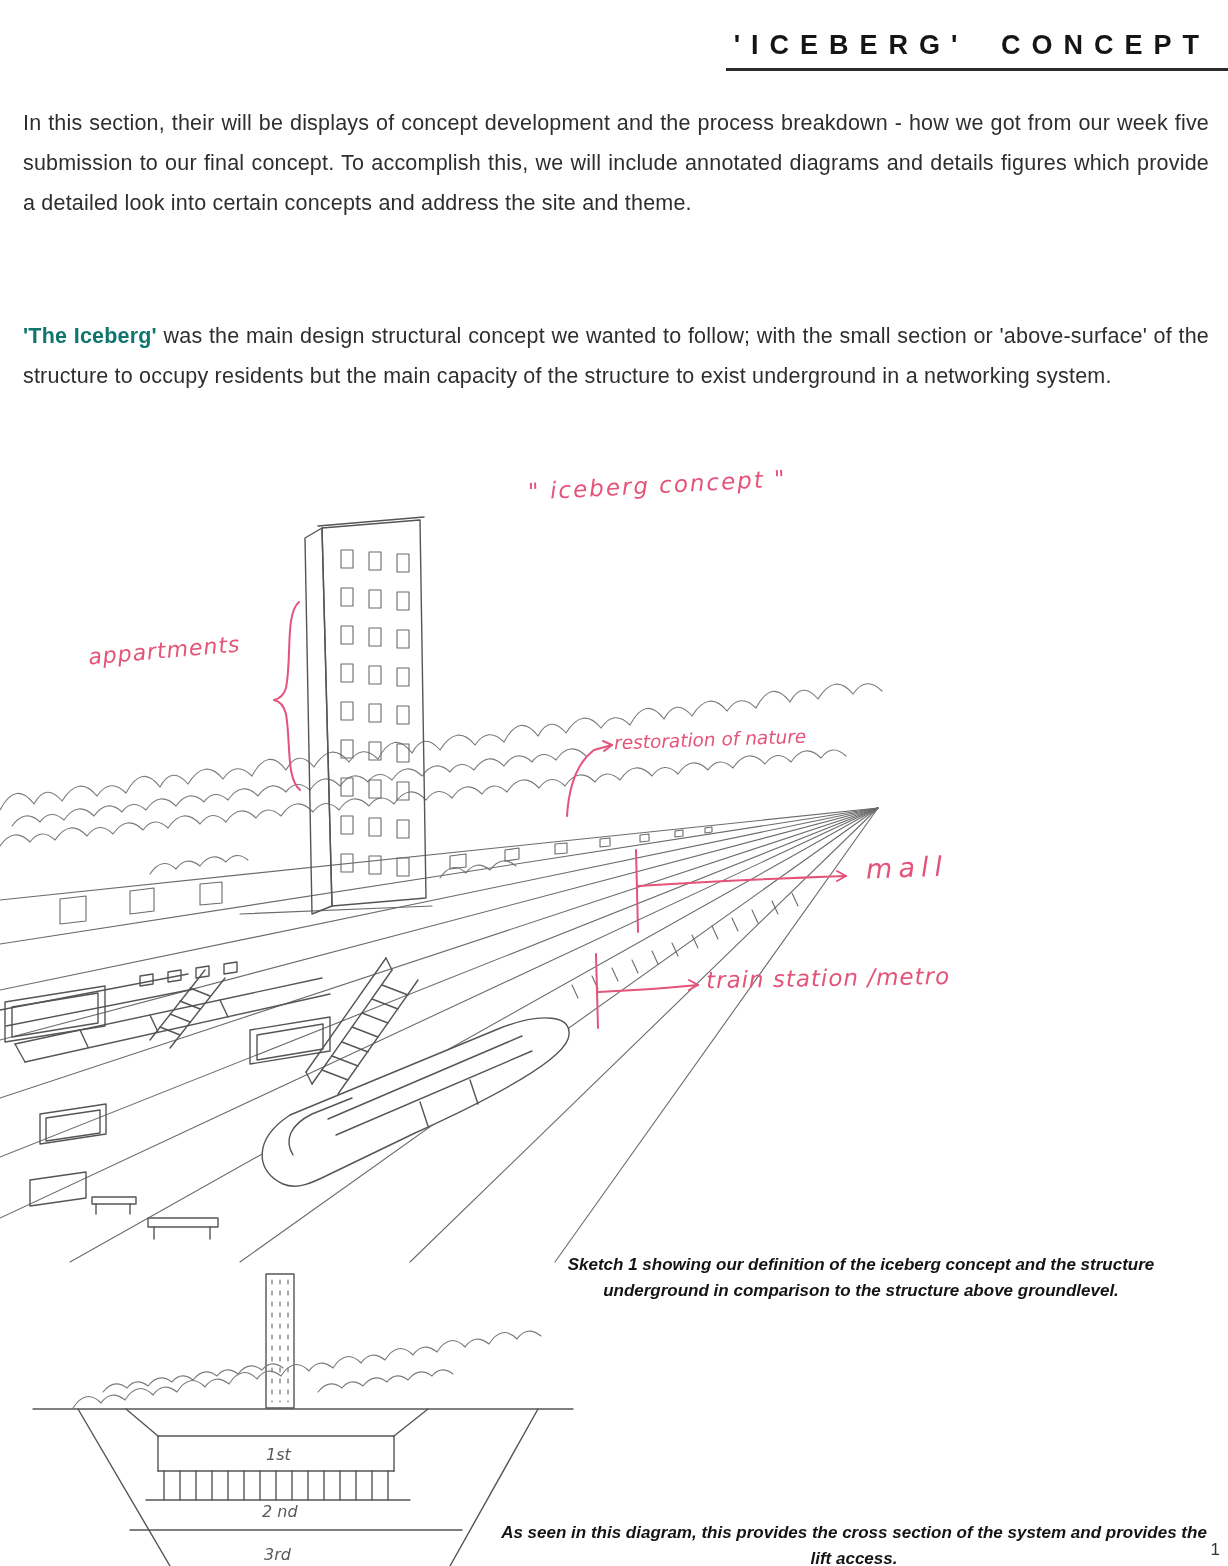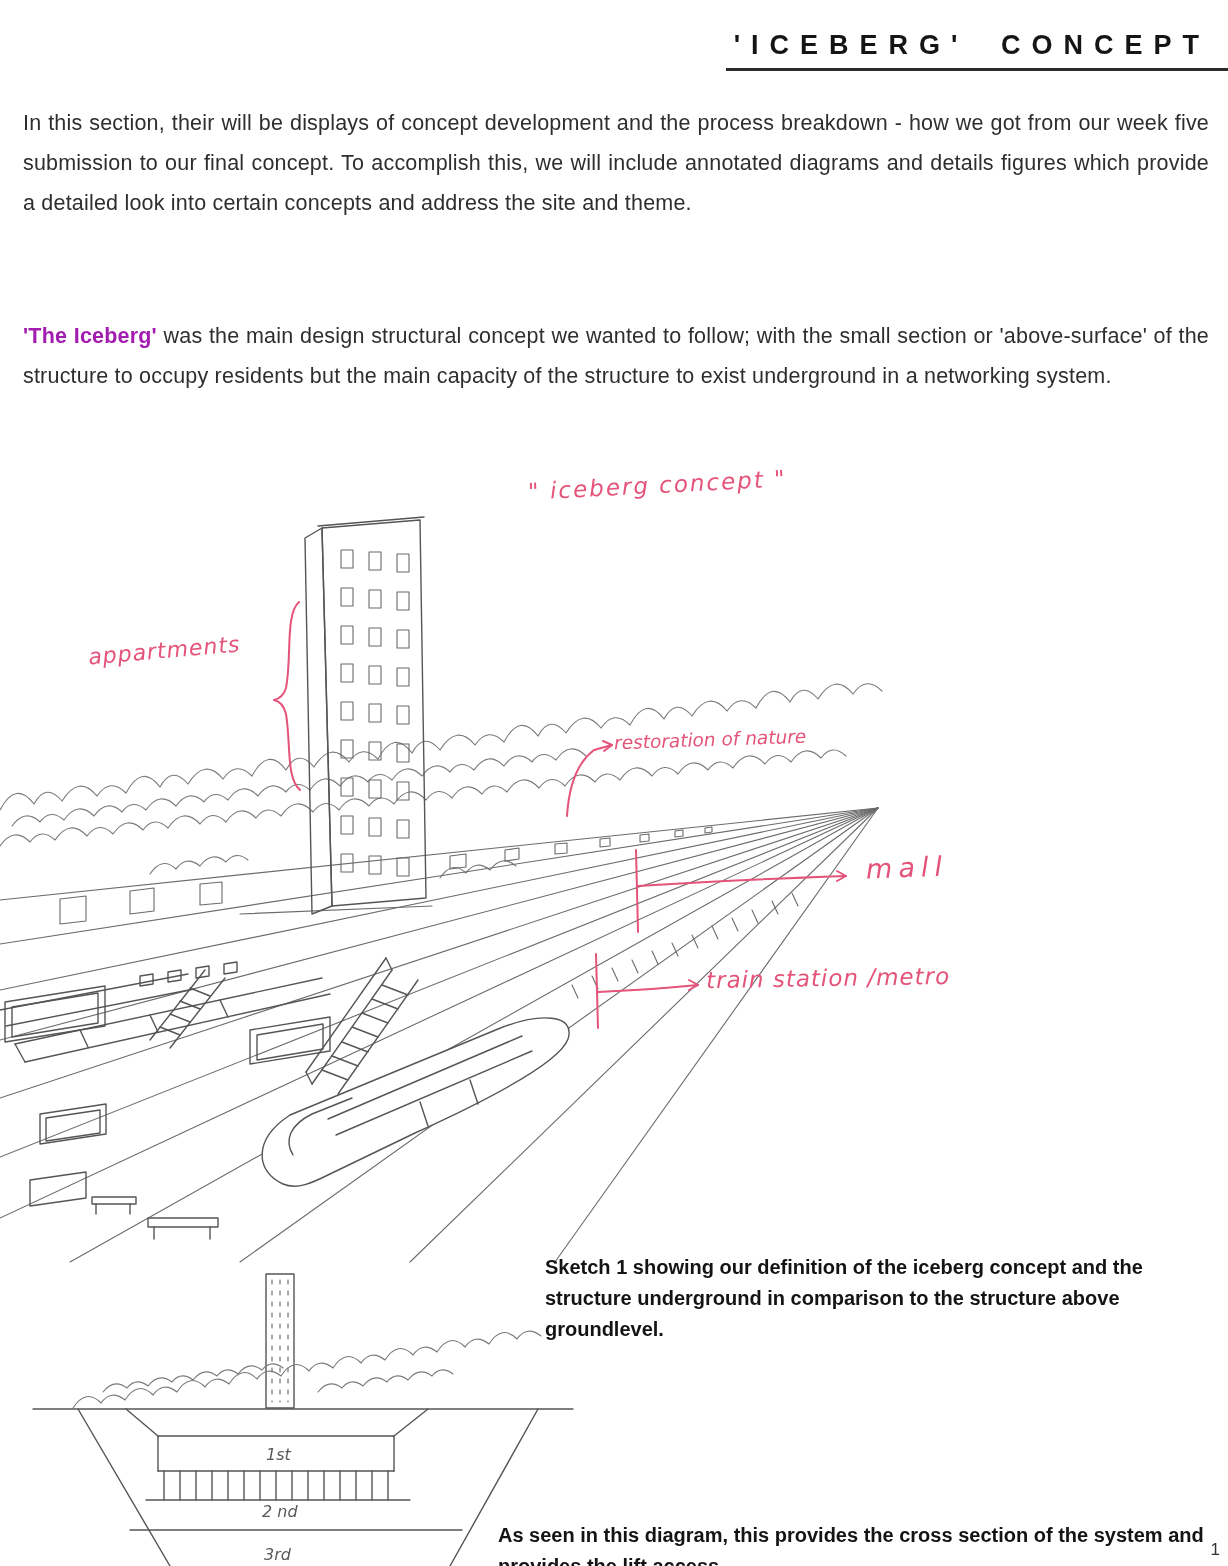--- a/index.html
+++ b/index.html
@@ -13,37 +13,37 @@
     letter-spacing:11px; word-spacing:14px;
     border-bottom:3px solid #2b2b2b; padding:0 18px 7px 8px; white-space:nowrap;
   }
   .body-text {
     position:absolute; left:15px; width:1186px; margin:8px;
     font-size:21.5px; line-height:40px; letter-spacing:0.2px;
     text-align:justify; text-align-last:left; color:#2e2e2e;
   }
   .p1 { top:95px; }
   .p2 { top:308px; }
-  .p2 b { font-weight:bold; color:#a21caf; }
+  .p2 b { font-weight:bold; color:#0f766e; }
 
   .sketch1 { position:absolute; left:0; top:462px; width:990px; height:805px; }
   .sketch1 svg { position:absolute; left:0; top:0; }
   .annotation {
     position:absolute; color:#e4537a; font-family:"DejaVu Sans", sans-serif;
     font-style:italic; white-space:nowrap; z-index:3;
   }
   .ann-iceberg { left:528px; top:10px;  font-size:23px; letter-spacing:2px; transform:rotate(-3deg); }
   .ann-appart  { left:88px;  top:176px; font-size:22px; letter-spacing:1px; transform:rotate(-5deg); }
   .ann-nature  { left:614px; top:267px; font-size:18.5px; transform:rotate(-2deg); }
   .ann-mall    { left:866px; top:390px; font-size:27px; letter-spacing:6px; transform:rotate(-2deg); }
   .ann-train   { left:706px; top:503px; font-size:23px; letter-spacing:1px; transform:rotate(-1deg); }
 
   .caption {
-    position:absolute; font-size:20px; font-weight:bold; 
-    line-height:1.55; text-align:left; color:#141414;
+    position:absolute; font-size:17px; font-weight:bold; font-style:italic;
+    line-height:1.55; text-align:center; color:#141414;
   }
   .caption1 { left:545px; top:1252px; width:632px; }
   .caption2 { left:498px; top:1520px; width:712px; }
 
   .sketch2 { position:absolute; left:18px; top:1268px; width:580px; height:298px; }
 
   .pagenum { position:absolute; right:8px; top:1540px; font-size:17px; color:#333333; }
 
   svg .pencil { stroke:#555555; fill:none; stroke-width:1.4; stroke-linecap:round; stroke-linejoin:round; }
   svg .pencil-thin { stroke:#6b6b6b; fill:none; stroke-width:1.1; stroke-linecap:round; stroke-linejoin:round; }

